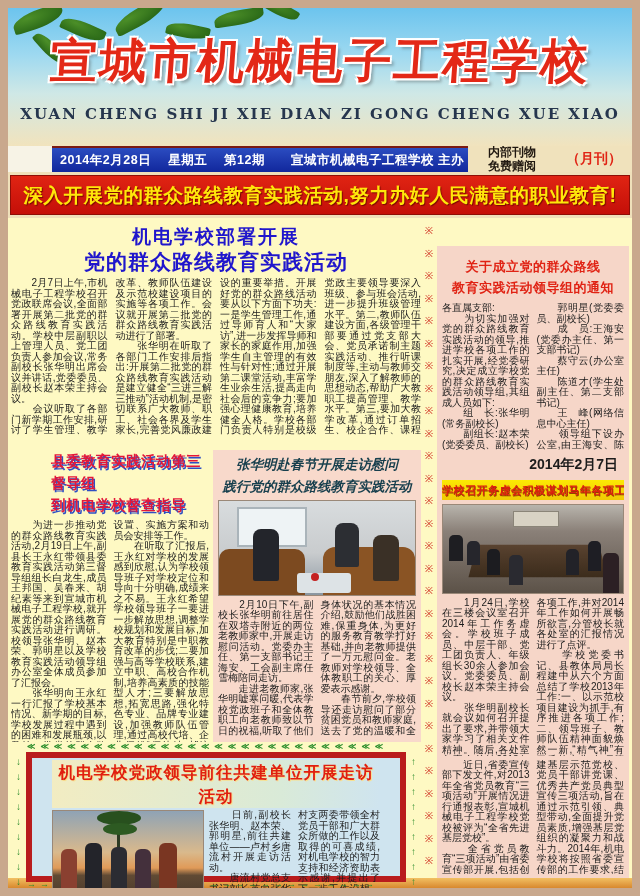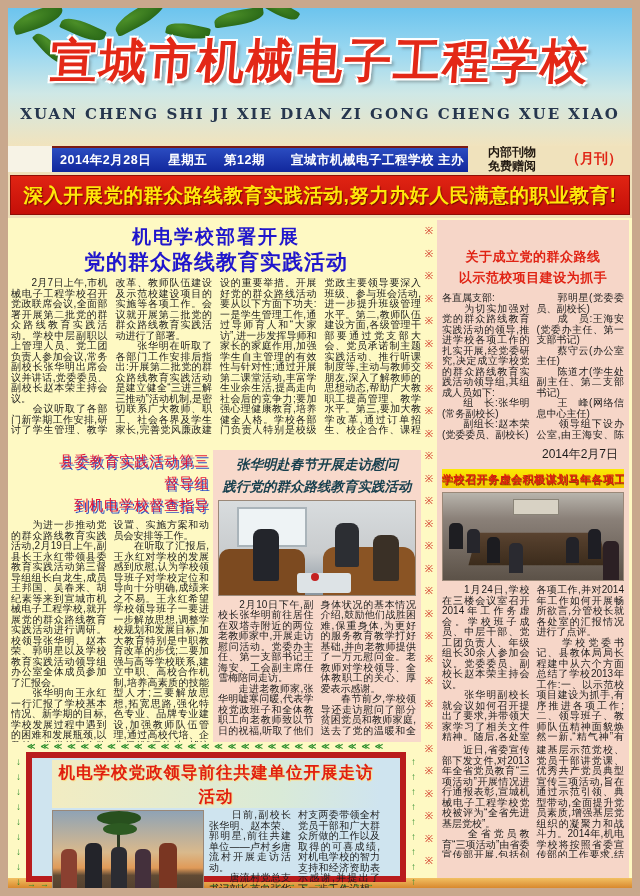--- a/index.html
+++ b/index.html
@@ -28,34 +28,34 @@
   
   .slogan-strip { height:46px; background:#efe0ba; padding:3px 2px; }
   .slogan { height:100%; background:linear-gradient(180deg,#e02413,#c40f08); border:1px solid #8e0e06;
     display:flex; align-items:center; justify-content:center; color:#ffe70a; font-weight:bold; font-size:19.5px;
     letter-spacing:.5px; text-shadow:1px 1px 1px #7a0800; }
 
   
   .main { height:660px; background:#fef9c3; display:flex; padding:2px 1px 0 3px; }
   .main-left { width:410px; display:flex; flex-direction:column; }
   .star-divider { width:16px; color:#cf2a1e; font-size:10px; line-height:22.5px; text-align:center; white-space:pre-line; overflow:hidden; }
-  .right-col { width:192px; background:#f6d6c8; padding:20px 5px; display:flex; flex-direction:column; }
+  .right-col { width:192px; background:#f6d6c8; padding:4px 5px; display:flex; flex-direction:column;margin-top:26px; }
 
   .a-body { font-size:10px; line-height:10.5px; color:#1c1c1c; text-align:justify; white-space:pre-line; overflow:hidden; }
 
   
   .main-art-title { text-align:center; color:#2016cc; font-weight:bold; line-height:25px; margin-top:4px; }
   .main-art-title .t1 { font-size:19px; letter-spacing:2px; }
   .main-art-title .t2 { font-size:21px; letter-spacing:1px; }
   .main-art-body { height:166px; margin-top:4px; column-count:4; column-gap:8px; }
 
   
   .mid-row { display:flex; margin-top:6px; height:292px; }
   .county-art { width:202px; padding-right:4px; display:flex; flex-direction:column; }
-  .county-title { text-align:right; font-weight:normal; color:#e3173a; line-height:22px; font-size:14.5px;
+  .county-title { text-align:left; font-weight:bold; color:#e3173a; line-height:22px; font-size:14.5px;
     text-shadow:1.5px 1.5px 0 #2e4fc4; letter-spacing:.5px;margin-left:40px; }
   .county-body { height:244px; margin-top:4px; column-count:2; column-gap:7px; }
   .visit-art { width:208px; background:#f8d9cb; padding:3px 5px; display:flex; flex-direction:column; }
   .visit-title { text-align:center; font-family:"DejaVu Serif", serif; font-style:italic; font-weight:bold;
     color:#173f4d; font-size:13.5px; line-height:22px; }
   .photo { position:relative; overflow:hidden; border:1px solid #9a8878; }
   .visit-photo { height:96px; margin-top:3px; background:linear-gradient(180deg,#d8dcde 0%,#c9ccce 55%,#8a96a0 100%); }
   .visit-body { height:140px; margin-top:4px; column-count:2; column-gap:7px; }
 
   
@@ -68,21 +68,21 @@
   .joint-body { flex:1; margin-left:5px; height:96px; column-count:2; column-gap:7px; }
   .arrow-edge { position:absolute; color:#2f8f2f; font-weight:bold; overflow:hidden; }
   .arrow-left { left:1px; top:6px; width:13px; font-size:10px; line-height:15px; text-align:center; white-space:pre-line; }
   .arrow-right { right:1px; top:6px; width:13px; font-size:10px; line-height:15px; text-align:center; white-space:pre-line; }
   .arrow-top { left:16px; right:16px; top:-6px; font-size:8px; letter-spacing:5px; white-space:nowrap; }
   .arrow-bottom { left:16px; right:16px; bottom:-3px; font-size:9px; letter-spacing:4px; white-space:nowrap; }
 
   
   .notice-title { text-align:center; color:#e02314; font-weight:bold; font-size:13px; line-height:21px; margin-top:6px; letter-spacing:.5px; }
   .notice-body { height:152px; margin-top:5px; column-count:2; column-gap:7px; }
-  .notice-date { font-size:12px; text-align:right; padding-right:6px; color:#1c1c1c; margin-top:1px; }
+  .notice-date { font-size:14px; text-align:right; padding-right:6px; color:#1c1c1c; margin-top:1px;font-weight:bold; }
   .yellow-banner { background:linear-gradient(180deg,#fce903,#f0c904); color:#e01f10; font-weight:bold;
     text-align:center; line-height:21px; height:21px; text-shadow:.5px .5px 0 #904000; overflow:hidden; white-space:nowrap; }
   .banner1 { margin-top:6px; font-size:11px; letter-spacing:.5px; }
   .meeting-photo { height:96px; margin-top:4px; background:linear-gradient(180deg,#b8b4ac 0%,#8a8078 30%,#5c5248 100%); }
   .meeting-body { height:168px; margin-top:4px; column-count:2; column-gap:7px; }
   .banner2 { margin-top:5px; font-size:9.5px; }
   .award-body { height:122px; margin-top:4px; column-count:2; column-gap:7px; }
 
   
   .bottom-strip { height:10px; background:linear-gradient(180deg,#f2c063,#d8882e); }
@@ -240,21 +240,21 @@
 ※
 ※
 ※
 ※</div>
 
     <div class="right-col">
 
       <div>
         <div class="notice-title">
           <div>关于成立党的群众路线</div>
-          <div>以示范校项目建设为抓手</div>
+          <div>教育实践活动领导组的通知</div>
         </div>
         <div class="a-body notice-body">各直属支部:
 　　为切实加强对党的群众路线教育实践活动的领导,推进学校各项工作的扎实开展,经党委研究,决定成立学校党的群众路线教育实践活动领导组,其组成人员如下:
 　　组　长:张华明(常务副校长)
 　　副组长:赵本荣(党委委员、副校长)
 　　郭明星(党委委员、副校长)
 　　成　员:王海安(党委办主任、第一支部书记)
 　　蔡守云(办公室主任)
 　　陈道才(学生处副主任、第二支部书记)
 　　王　峰(网络信息中心主任)

